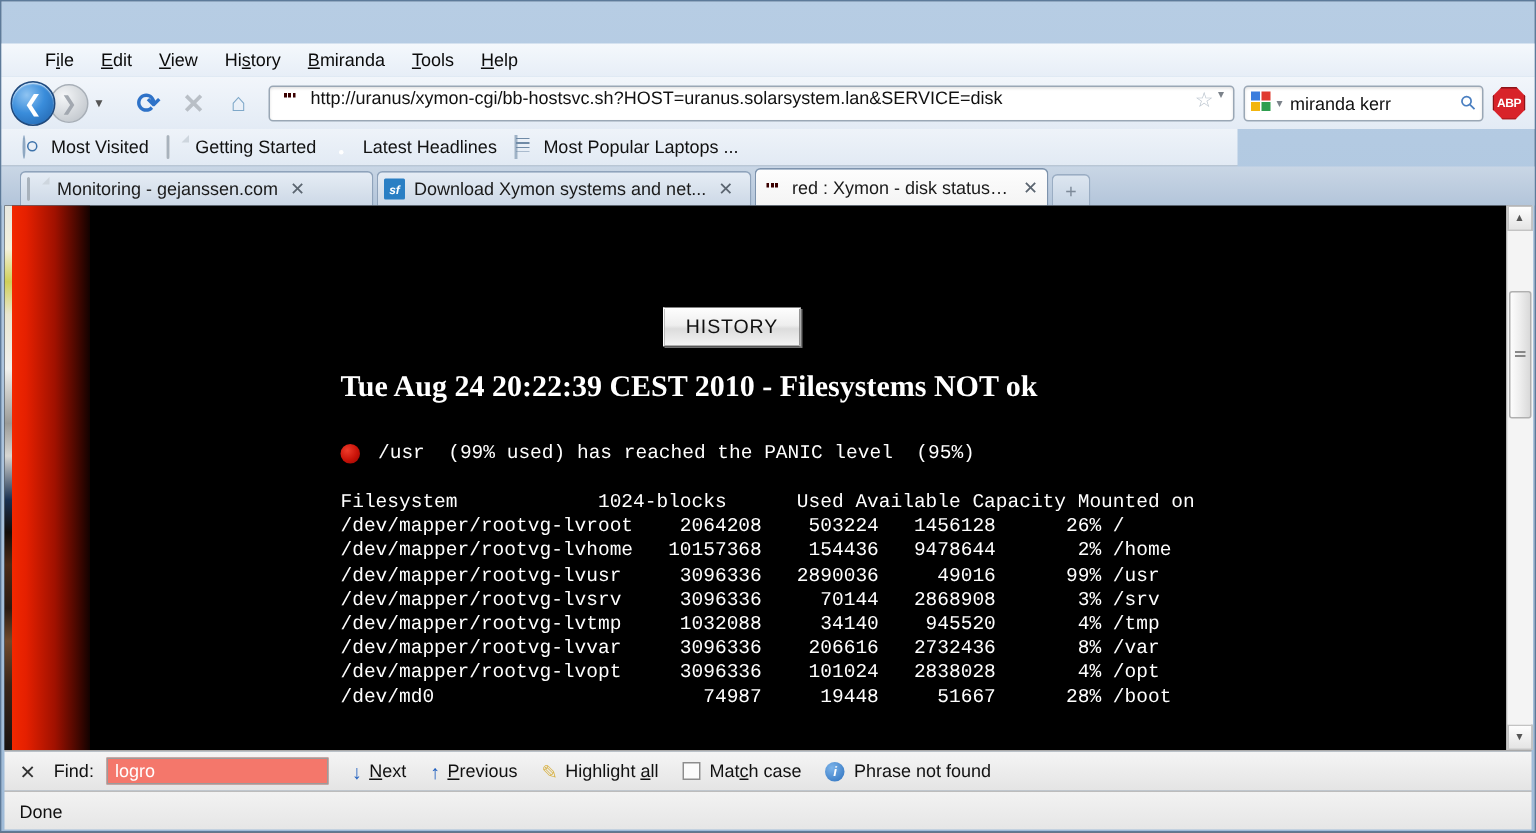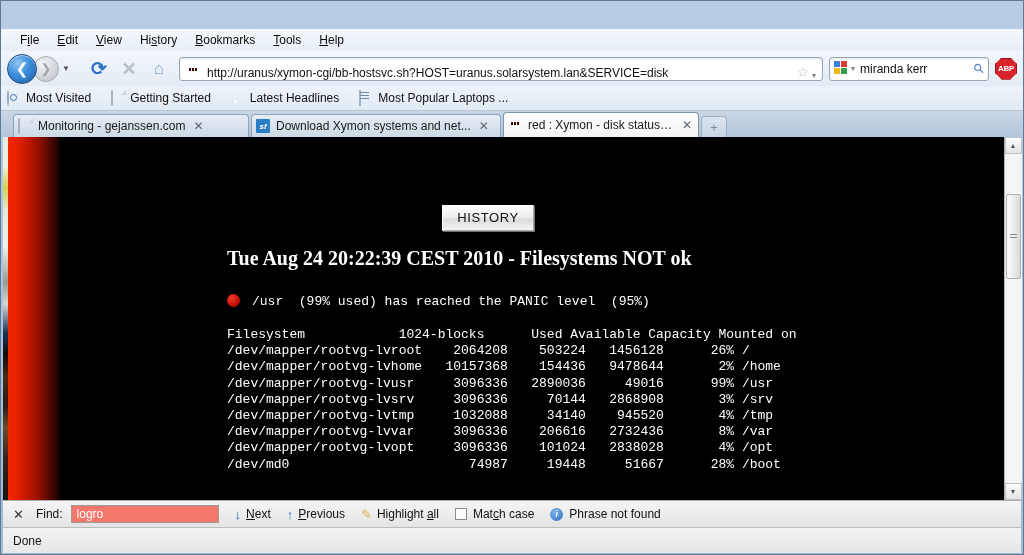--- a/index.html
+++ b/index.html
@@ -44,21 +44,21 @@
     border-color:#8e2a20; color:#fff; font-weight:bold; font-size:13px;
     text-shadow:0 1px 1px rgba(0,0,0,.5);
   }
   .glyph-min { display:block; width:11px; height:2px; background:#1b2c44; margin-top:6px;}
   .glyph-max { display:block; width:10px; height:9px; border:2px solid #1b2c44; }
 
   
   .menubar {
     position:absolute; left:0; top:28px; width:1022px; height:22px;
     background:linear-gradient(to bottom,#f4f8fc 0%,#e7eef7 100%);
-    display:flex; align-items:center; padding-left:10px;
+    display:flex; align-items:center; padding-left:20px;
   }
   .menuitem { padding:2px 9px; font-size:12px; color:#0b0b0b; cursor:default; }
   .menuitem u { text-decoration:underline; }
 
   
   .navbar {
     position:absolute; left:0; top:50px; width:1022px; height:35px;
     background:linear-gradient(to bottom,#f2f6fb 0%,#e3ebf5 100%);
     display:flex; align-items:center; padding:0 6px;
   }
@@ -81,21 +81,21 @@
     width:28px;height:28px;display:flex;align-items:center;justify-content:center;
     font-size:17px; cursor:default; margin-left:2px;
   }
   .icon-reload { color:#2e72c8; font-weight:bold; font-size:19px;}
   .icon-stop  { color:#b9bfc6; font-weight:bold; font-size:18px;}
   .icon-home  { color:#7fa8c9; font-size:17px; }
 
   .urlbar {
     flex:1 1 auto; height:24px; margin:0 6px;
     background:#fff; border:1px solid #9aa7b5; border-radius:3px;
-    display:flex; align-items:flex-end; padding:0 4px;
+    display:flex; align-items:flex-start; padding:0 4px;
     box-shadow:inset 0 1px 2px rgba(0,0,0,.12);
     min-width:0;
   }
   .urlfav { width:16px;height:16px;flex:0 0 auto;margin:0 5px 0 2px; position:relative;}
   .urltext { flex:1 1 auto; font-size:12px; color:#111; white-space:nowrap; overflow:hidden; }
   .urlstar { color:#b9c3cd; font-size:14px; padding:0 3px;}
   .urlcaret{ color:#7b828a; font-size:8px; padding-right:2px;}
 
   .searchbar {
     width:160px; height:24px; background:#fff; border:1px solid #9aa7b5; border-radius:3px;
@@ -110,24 +110,24 @@
     width:22px;height:22px;margin-left:6px;flex:0 0 auto;
     background:#d8232a; color:#fff; font-size:8px; font-weight:bold;
     display:flex;align-items:center;justify-content:center;
     border:1px solid #8c1418;
     clip-path:polygon(30% 0,70% 0,100% 30%,100% 70%,70% 100%,30% 100%,0 70%,0 30%);
     letter-spacing:-.3px;
   }
 
   
   .bmbar {
-    position:absolute; left:0; top:85px; width:1022px; height:25px;
+    position:absolute; left:0; top:85px; width:824px; height:25px;
     background:linear-gradient(to bottom,#eef3f9 0%,#e2eaf4 100%);
     border-bottom:1px solid #b9c6d4;
-    display:flex; align-items:center; gap:8px;
+    display:flex; align-items:center; padding-left:8px; gap:0;
   }
   .bm { display:flex; align-items:center; padding:2px 6px; font-size:12px; color:#111; cursor:default;}
   .bm .bmi { width:14px;height:14px;margin-right:5px;flex:0 0 auto;position:relative;}
 
   
   .tabbar {
     position:absolute; left:0; top:110px; width:1022px; height:26px;
     background:linear-gradient(to bottom,#c9d6e5 0%,#b3c5da 100%);
     display:flex; align-items:flex-end; padding-left:12px;
   }
@@ -187,21 +187,21 @@
 
   .pagehead {
     position:absolute; left:224px; top:110px;
     font-family:"Liberation Serif", serif;
     font-size:20px; font-weight:bold; color:#fff;
     white-space:nowrap;
   }
 
   .panicline {
     position:absolute; left:224px; top:157px;
-    display:flex; align-items:flex-start;
+    display:flex; align-items:flex-end;
     font-family:"Liberation Mono", monospace; font-size:13px; color:#fff;
     white-space:pre;
   }
   .reddot {
     width:13px;height:13px;border-radius:50%;
     background:radial-gradient(circle at 35% 32%,#ee3b2a 0%,#c81208 55%,#8d0703 100%);
     margin-right:12px; flex:0 0 auto;
   }
 
   .fstable {
@@ -308,21 +308,21 @@
 <body>
 
 <div id="window">
 
 
   <div class="menubar">
     <span class="menuitem"><span>F</span><u>i</u><span>le</span></span>
     <span class="menuitem"><span></span><u>E</u><span>dit</span></span>
     <span class="menuitem"><span></span><u>V</u><span>iew</span></span>
     <span class="menuitem"><span>Hi</span><u>s</u><span>tory</span></span>
-    <span class="menuitem"><span></span><u>B</u><span>ookmarks</span></span>
+    <span class="menuitem"><span></span><u>B</u><span>miranda</span></span>
     <span class="menuitem"><span></span><u>T</u><span>ools</span></span>
     <span class="menuitem"><span></span><u>H</u><span>elp</span></span>
   </div>
 
   <div class="navbar">
     <div class="navbtns">
       <span class="backfwd">
         <span class="bf-back">❮</span>
         <span class="bf-fwd">❯</span>
         <span class="bf-drop">▼</span>

